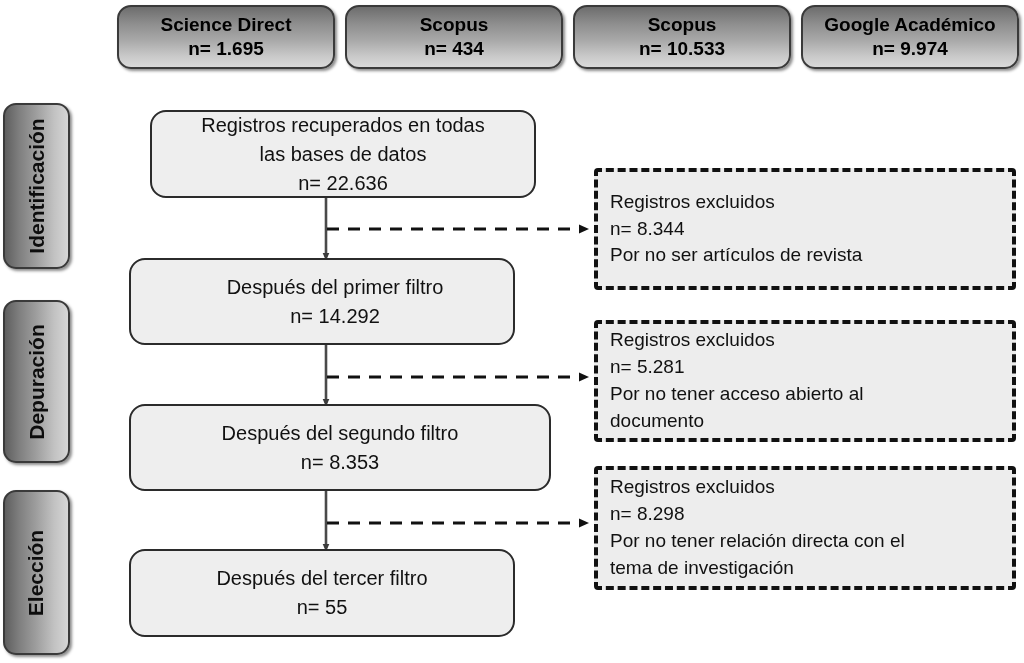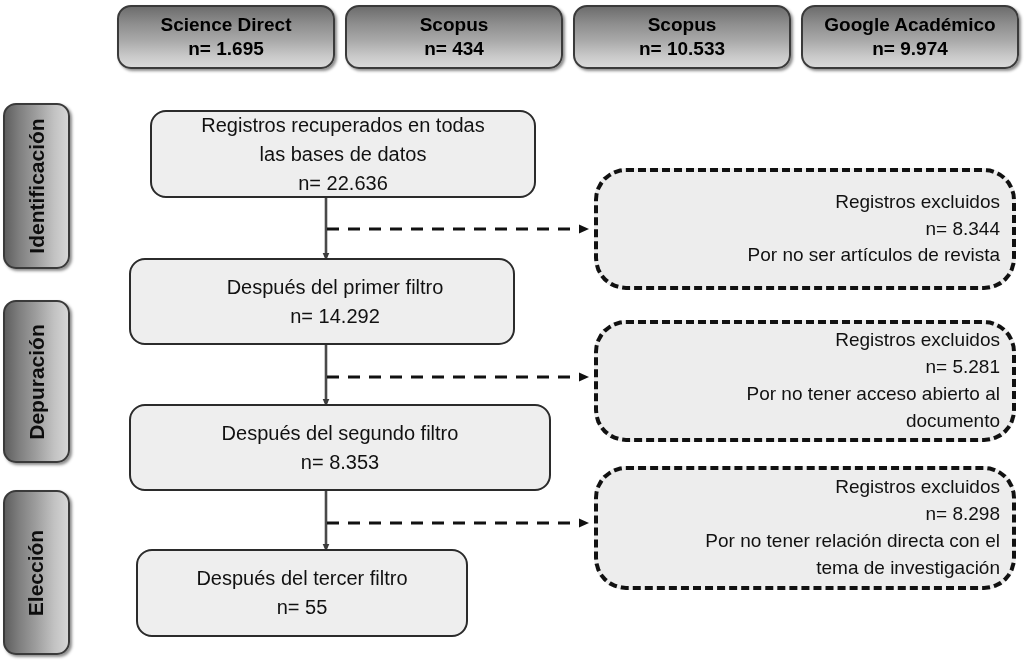--- a/index.html
+++ b/index.html
@@ -74,25 +74,25 @@
     line-height: 1.45;
     color: #111111;
     box-sizing: border-box;
     padding: 4px 10px;
   }
 
   
   .excl-box {
     position: absolute;
     border: 4px dashed #111111;
-    border-radius: 32px;
+    border-radius: 4px;
     background: #ededed;
     display: flex;
     flex-direction: column;
-    align-items: flex-end;
+    align-items: flex-start;
     justify-content: center;
     text-align: center;
     font-size: 19px;
     line-height: 1.42;
     color: #111111;
     box-sizing: border-box;
     padding: 4px 12px;
   }
 
   
@@ -172,21 +172,21 @@
   <div class="flow-box" style="left:129px; top:258px; width:386px; height:87px;padding-left:36px;">
     <span>Después del primer filtro</span>
     <span>n= 14.292</span>
   </div>
 
   <div class="flow-box" style="left:129px; top:404px; width:422px; height:87px;">
     <span>Después del segundo  filtro</span>
     <span>n= 8.353</span>
   </div>
 
-  <div class="flow-box" style="left:136px; top:549px; width:332px; height:88px;">
+  <div class="flow-box" style="left:129px; top:549px; width:386px; height:88px;">
     <span>Después del tercer filtro</span>
     <span>n= 55</span>
   </div>
 
   <div class="excl-box" style="left:594px; top:168px; width:422px; height:122px;">
     <span>Registros excluidos</span>
     <span>n= 8.344</span>
     <span>Por no ser artículos de revista</span>
   </div>
 

